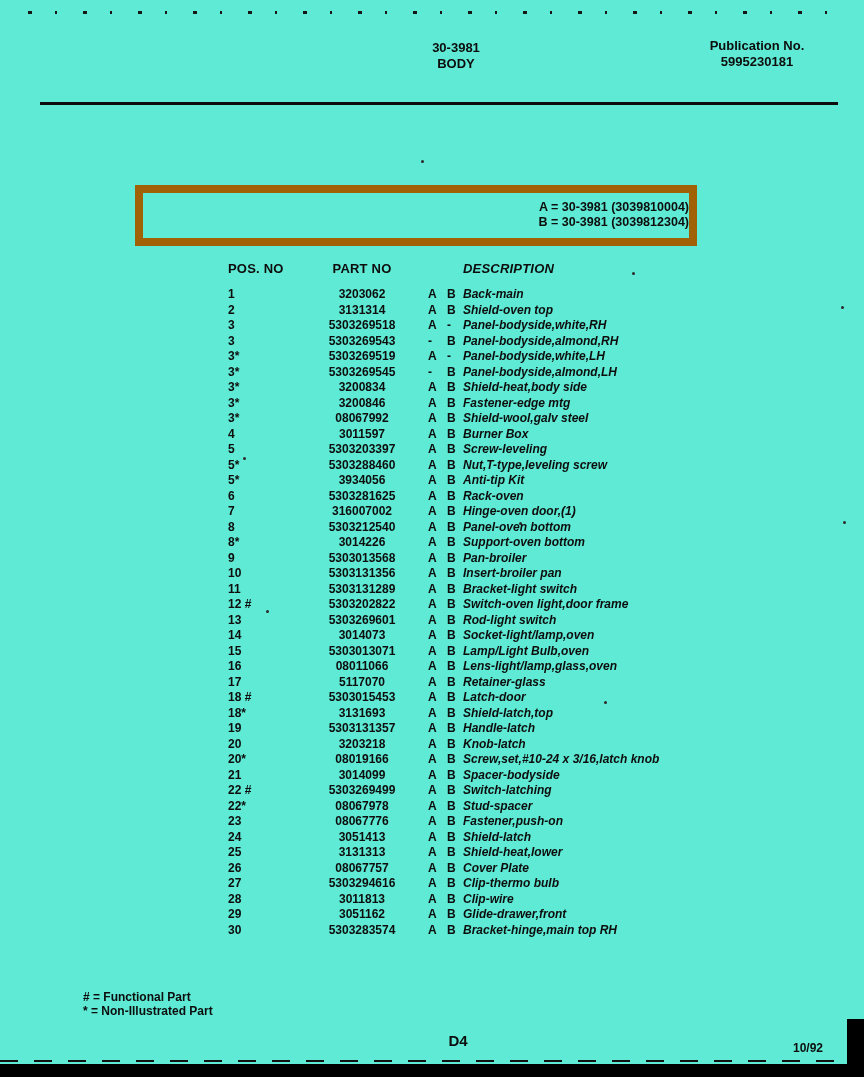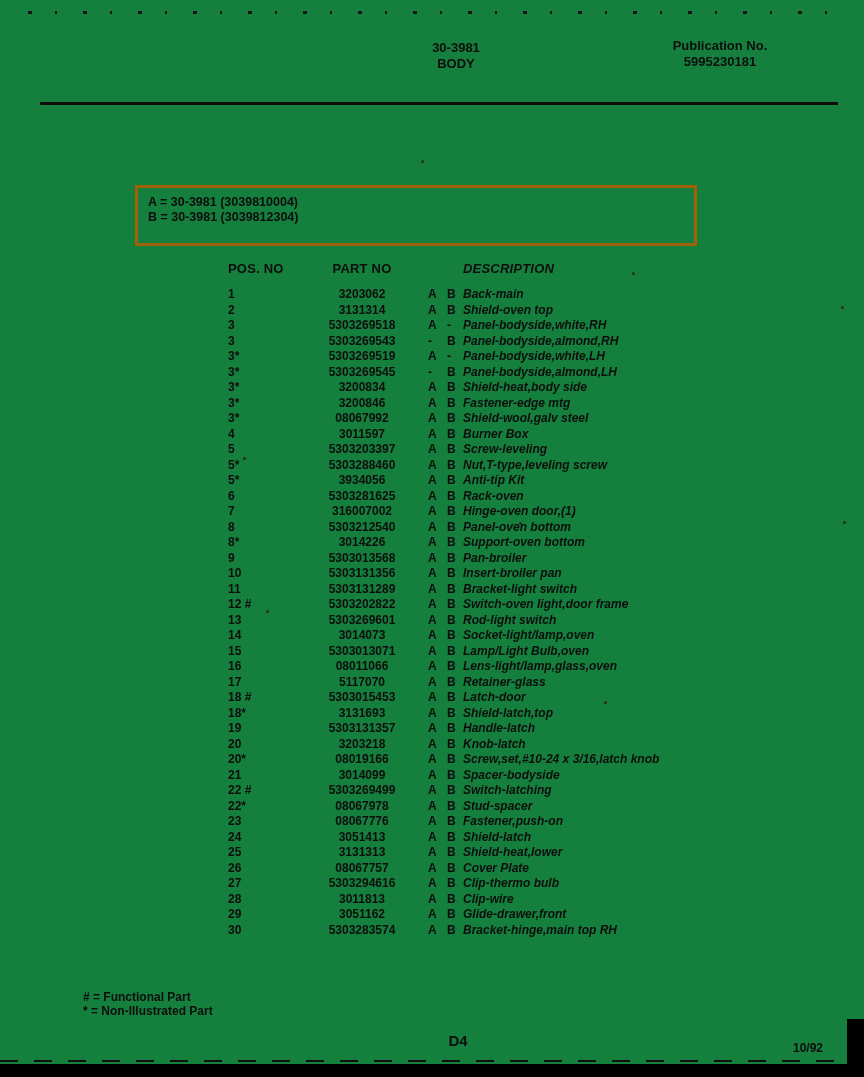--- a/index.html
+++ b/index.html
@@ -1,34 +1,34 @@
 <!DOCTYPE html>
 <html><head>
 <meta charset="utf-8">
 <style>
   * { margin:0; padding:0; box-sizing:border-box; }
   html,body { width:864px; height:1077px; background:#ffffff; overflow:hidden;
     font-family:"Liberation Sans", sans-serif; color:#0d0d0d; }
-  .page { position:relative; width:864px; height:1077px; background:#15803d; }
+  .page { position:relative; width:864px; height:1077px; background:#5eead4; }
 
   
   .top-noise { position:absolute; top:11px; left:28px; width:806px; height:3px;
     background:repeating-linear-gradient(90deg,#161616 0 4px,transparent 4px 27px,#161616 27px 29px,transparent 29px 55px); }
   .specks span { position:absolute; width:3px; height:3px; background:#2a2a2a; border-radius:50%; }
 
   
   .head-center { position:absolute; top:40px; left:456px; transform:translateX(-50%);
     text-align:center; font-size:13px; font-weight:700; line-height:16px; }
-  .head-right { position:absolute; top:38px; left:665px; width:110px; text-align:center;
+  .head-right { position:absolute; top:38px; left:702px; width:110px; text-align:center;
     font-size:13px; font-weight:700; line-height:16px; }
   .rule { position:absolute; top:102px; left:40px; width:798px; height:3px; background:#0d0d0d; }
 
   
   .model-box { position:absolute; top:185px; left:135px; width:562px; height:61px;
-    border:3px solid #a16207; padding:7px 0 16px 10px; font-size:12.5px; font-weight:700; line-height:15px; }
+    border:8px solid #a16207; padding:7px 0 16px 10px; font-size:12.5px; font-weight:700; line-height:15px;text-align:right; }
 
   
   .table { position:absolute; top:261px; left:228px; width:560px; font-weight:700; }
   .thead { display:flex; font-size:13px; letter-spacing:.2px; margin-bottom:11px; }
   .row { display:flex; font-size:12px; line-height:15.5px; }
   .c-pos  { width:90px; text-align:left; }
   .c-part { width:88px; text-align:center; }
   .c-a { margin-left:22px; width:19px; }
   .c-b { width:16px; }
   .c-desc { white-space:nowrap;font-style:italic; }

